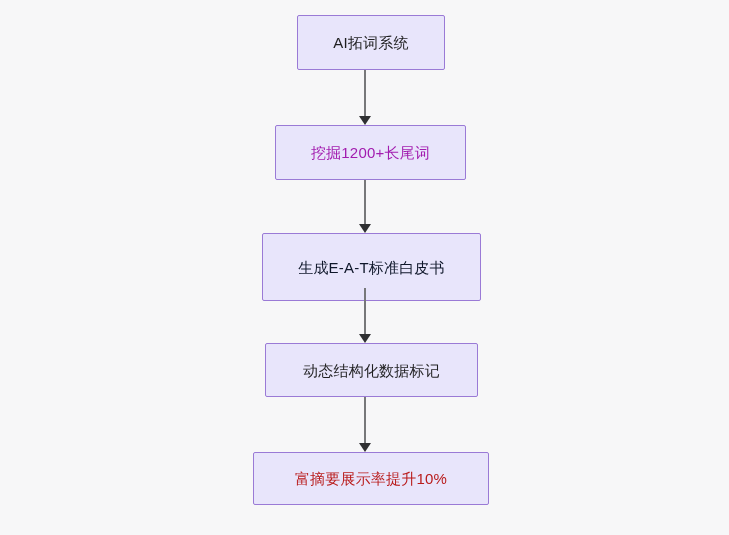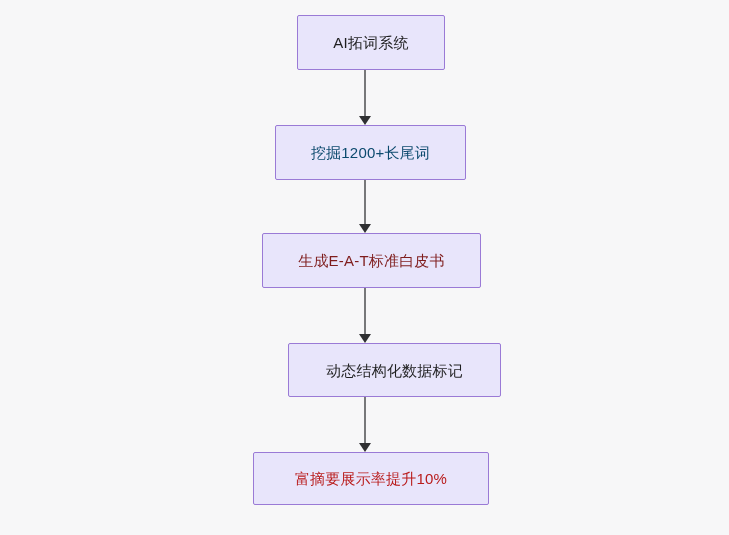--- a/index.html
+++ b/index.html
@@ -66,39 +66,39 @@
 
   <div class="node" id="n1" style="left: 297px; top: 15px; width: 148px; height: 55px; background: rgb(232, 229, 251); border-color: rgb(154, 122, 214); color: rgb(31, 31, 32);">
     <span class="node-label">AI拓词系统</span>
   </div>
 
   <div class="edge" id="e1" style="left: 359px; top: 70px; height: 55px;">
     <div class="edge-line" style="height: 47px; background: rgb(119, 120, 122);"></div>
     <div class="edge-arrow" style="top: 46px; border-top-color: rgb(47, 48, 50);"></div>
   </div>
 
-  <div class="node" id="n2" style="left: 275px; top: 125px; width: 191px; height: 55px; background: rgb(232, 229, 251); border-color: rgb(154, 122, 214); color: #0c4a6e;">
+  <div class="node" id="n2" style="left: 275px; top: 125px; width: 191px; height: 55px; background: rgb(232, 229, 251); border-color: rgb(154, 122, 214); color: #a21caf;">
     <span class="node-label">挖掘1200+长尾词</span>
   </div>
 
   <div class="edge" id="e2" style="left: 359px; top: 180px; height: 53px;">
     <div class="edge-line" style="height: 45px; background: rgb(119, 120, 122);"></div>
     <div class="edge-arrow" style="top: 44px; border-top-color: rgb(47, 48, 50);"></div>
   </div>
 
-  <div class="node" id="n3" style="left: 262px; top: 233px; width: 219px; height: 55px; background: rgb(232, 229, 251); border-color: rgb(154, 122, 214); color: #7f1d1d;">
+  <div class="node" id="n3" style="left: 262px; top: 233px; width: 219px; height: 68px; background: rgb(232, 229, 251); border-color: rgb(154, 122, 214); color: #0f172a;">
     <span class="node-label">生成E-A-T标准白皮书</span>
   </div>
 
   <div class="edge" id="e3" style="left: 359px; top: 288px; height: 55px;">
     <div class="edge-line" style="height: 47px; background: rgb(119, 120, 122);"></div>
     <div class="edge-arrow" style="top: 46px; border-top-color: rgb(47, 48, 50);"></div>
   </div>
 
-  <div class="node" id="n4" style="left: 265px; top: 343px; width: 213px; height: 54px; background: rgb(232, 229, 251); border-color: rgb(154, 122, 214); color: rgb(31, 31, 32); margin-left: 23px;">
+  <div class="node" id="n4" style="left: 265px; top: 343px; width: 213px; height: 54px; background: rgb(232, 229, 251); border-color: rgb(154, 122, 214); color: rgb(31, 31, 32);">
     <span class="node-label">动态结构化数据标记</span>
   </div>
 
   <div class="edge" id="e4" style="left: 359px; top: 397px; height: 55px;">
     <div class="edge-line" style="height: 47px; background: rgb(119, 120, 122);"></div>
     <div class="edge-arrow" style="top: 46px; border-top-color: rgb(47, 48, 50);"></div>
   </div>
 
   <div class="node" id="n5" style="left: 253px; top: 452px; width: 236px; height: 53px; background: rgb(232, 229, 251); border-color: rgb(154, 122, 214); color: #b91c1c;">
     <span class="node-label">富摘要展示率提升10%</span>

